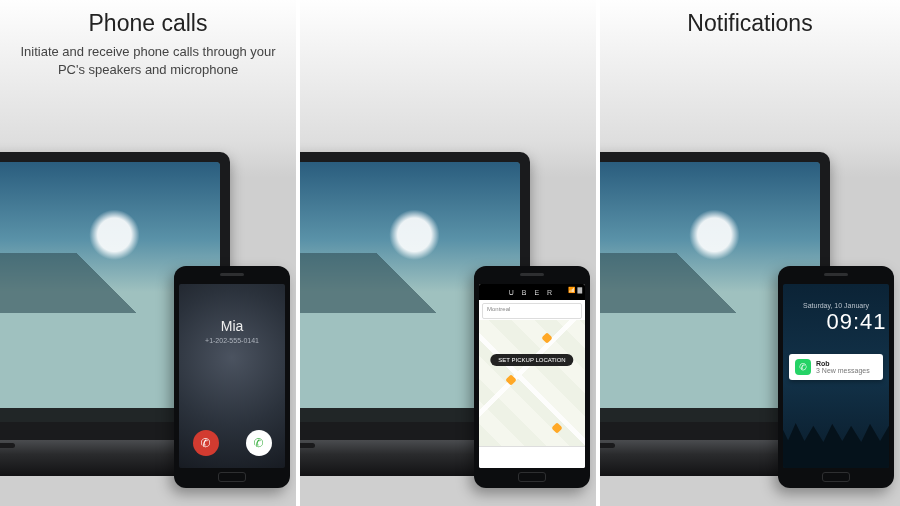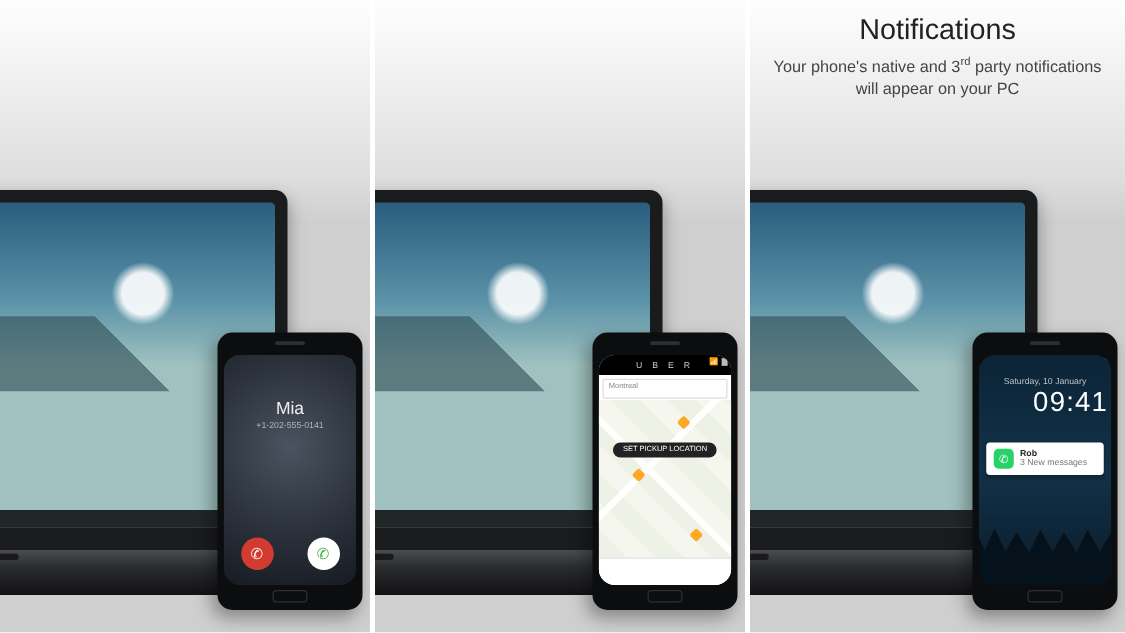--- a/index.html
+++ b/index.html
@@ -116,21 +116,21 @@
     background:#0c0d0f;
     border-radius:12px;
     padding:18px 5px 20px 5px;
     box-shadow:-4px 6px 14px rgba(0,0,0,.35);
   }
   .phone::before{ content:""; position:absolute; top:7px;left:50%;transform:translateX(-50%);
     width:24px;height:3px;border-radius:2px;background:#2e2f31;}
   .phone::after{ content:""; position:absolute; bottom:6px;left:50%;transform:translateX(-50%);
     width:26px;height:8px;border-radius:3px;border:1px solid #2e2f31;}
   .pscreen{
-    width:100%; height:100%; background:#111;border-radius:13px;overflow:hidden;position:relative;
+    width:100%; height:100%; background:#111;border-radius:2px;overflow:hidden;position:relative;
   }
   .statusbar{ position:absolute;top:0;left:0;right:0;height:10px;
     display:flex;justify-content:flex-end;align-items:center;gap:2px;
     padding-right:3px;color:#bbb;font-size:6px;background:rgba(0,0,0,.25);}
   
   .call-bg{
     position:absolute; inset:0;
     background: radial-gradient(circle at 50% 40%, #4b5360 0%, #2b323c 55%, #171b22 100%);
     display:flex; flex-direction:column; align-items:center; justify-content:flex-start;
     color:#eee; padding-top:34px;
@@ -186,20 +186,24 @@
   .phone-map .pm-pill{ position:absolute;top:34px;left:50%;transform:translateX(-50%);
     background:#222;color:#fff;font-size:6px;padding:3px 8px;border-radius:10px;white-space:nowrap;}
   .phone-map .pm-foot{ position:absolute;left:0;right:0;bottom:0;height:22px;background:#fff;border-top:1px solid #ddd;}
 </style>
 </head>
 <body>
 
 <div class="panels">
 
   <div class="panel">
+    <div class="heading">
+      <div class="title">Phone calls</div>
+      <div class="desc">Initiate and receive phone calls through your PC's speakers and microphone</div>
+    </div>
     <div class="scene">
       <div class="laptop">
         <div class="screen-bezel">
           <div class="screen">
             <div class="wallpaper">
                 <div class="mtn"></div>
               </div>
 
             <div class="taskbar">
               <span>▴</span>
@@ -268,21 +272,20 @@
             <div class="pm-foot"></div>
           </div>
         </div>
       </div>
     </div>
   </div>
 
   <div class="panel">
     <div class="heading">
       <div class="title">Notifications</div>
-      <div class="desc" id="desc3">Your phone's native and 3<sup>rd</sup> party notifications will appear on your PC</div>
     </div>
     <div class="scene">
       <div class="laptop">
         <div class="screen-bezel">
           <div class="screen">
             <div class="wallpaper">
                 <div class="mtn"></div>
               </div>
 
             <div class="taskbar">

